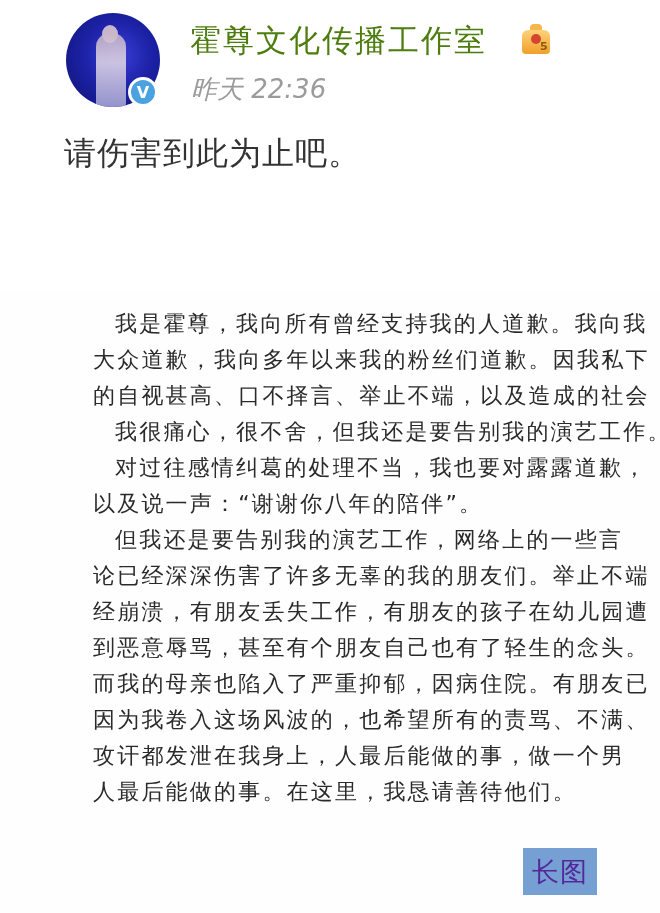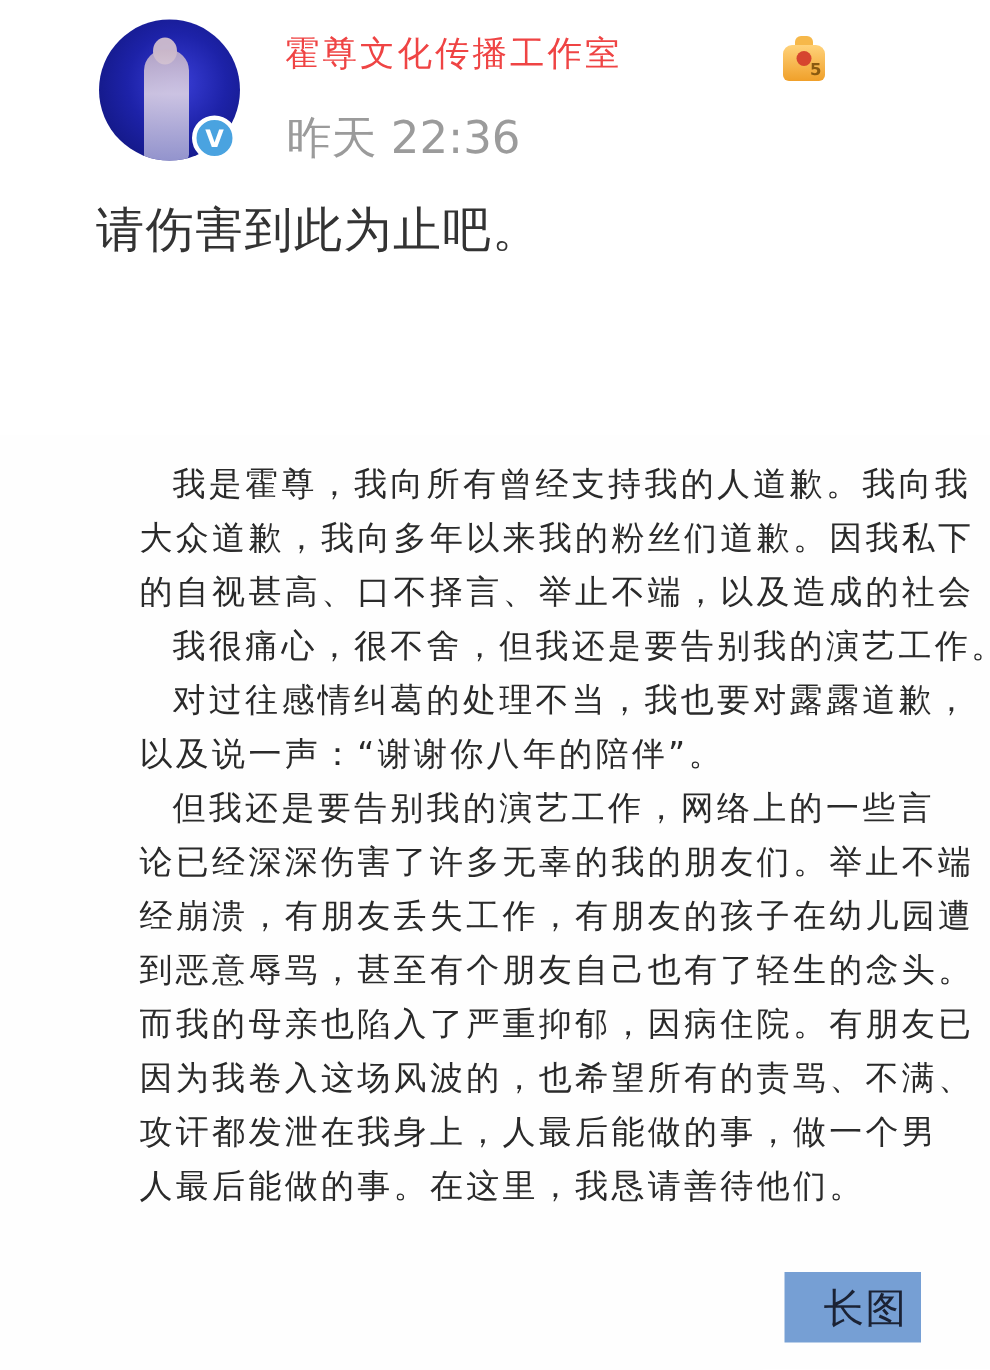--- a/index.html
+++ b/index.html
@@ -23,21 +23,21 @@
     position: absolute; left: 36px; top: 12px; width: 16px; height: 18px;
     border-radius: 50%; background: #d9c7cf; opacity: .9;
   }
   .verified {
     position: absolute; left: 128px; top: 77px; width: 30px; height: 30px;
     border-radius: 50%; background: #4aa3e0; border: 3px solid #ffffff;
     box-sizing: border-box; color: #fff; font-size: 16px; font-weight: bold;
     display: flex; align-items: center; justify-content: center;
   }
   .name {
-    position: absolute; left: 190px; top: 20px; font-size: 23px; color: #ef4444;
+    position: absolute; left: 190px; top: 20px; font-size: 31px; color: #4d7c0f;
     letter-spacing: 2px; white-space: nowrap;
   }
   .crown {
     position: absolute; left: 520px; top: 22px; width: 34px; height: 34px;
   }
   .crown .base {
     position: absolute; left: 2px; top: 8px; width: 28px; height: 24px;
     background: linear-gradient(180deg, #ffd27a, #f0a02a); border-radius: 6px 6px 4px 4px;
   }
   .crown .gem {
@@ -45,41 +45,40 @@
     border-radius: 50%; background: #d6452f;
   }
   .crown .top {
     position: absolute; left: 10px; top: 2px; width: 12px; height: 8px;
     background: #f6b84a; border-radius: 4px 4px 0 0;
   }
   .crown .lvl {
     position: absolute; left: 20px; top: 18px; font-size: 11px; color: #8a5a10; font-weight: bold;
   }
   .time {
-    position: absolute; left: 191px; top: 72px; font-size: 30px; color: #9b9b9b; white-space: nowrap;
+    position: absolute; left: 191px; top: 72px; font-size: 26px; color: #9b9b9b; white-space: nowrap; font-style: italic;
   }
   .post-text {
     position: absolute; left: 64px; top: 132px; font-size: 32px; color: #333333;
     letter-spacing: 1px; white-space: nowrap;
   }
   .long-image {
     position: absolute; left: 0; top: 290px; width: 660px; height: 623px; background: #fefefe;
   }
   .body-lines {
     position: absolute; left: 93px; top: 16px; width: 500px;
     font-size: 22px; color: #2a2a2a; line-height: 36px;
   }
   .line { white-space: nowrap; height: 36px; letter-spacing: 2.2px; }
   .line.indent { padding-left: 22px; }
   .long-badge {
     position: absolute; left: 523px; top: 848px; width: 74px; height: 47px;
-    background: #6f9ad2; color: #0f172a; font-size: 27px;
+    background: #6f9ad2; color: #4c1d95; font-size: 27px;
     display: flex; align-items: center; justify-content: center; letter-spacing: 1px;
     opacity: .95;
-    padding-left: 17px;
   }
 </style>
 </head>
 <body>
 
 <div class="avatar">
   <div class="head"></div>
   <div class="figure"></div>
 </div>
 <div class="verified">V</div>

